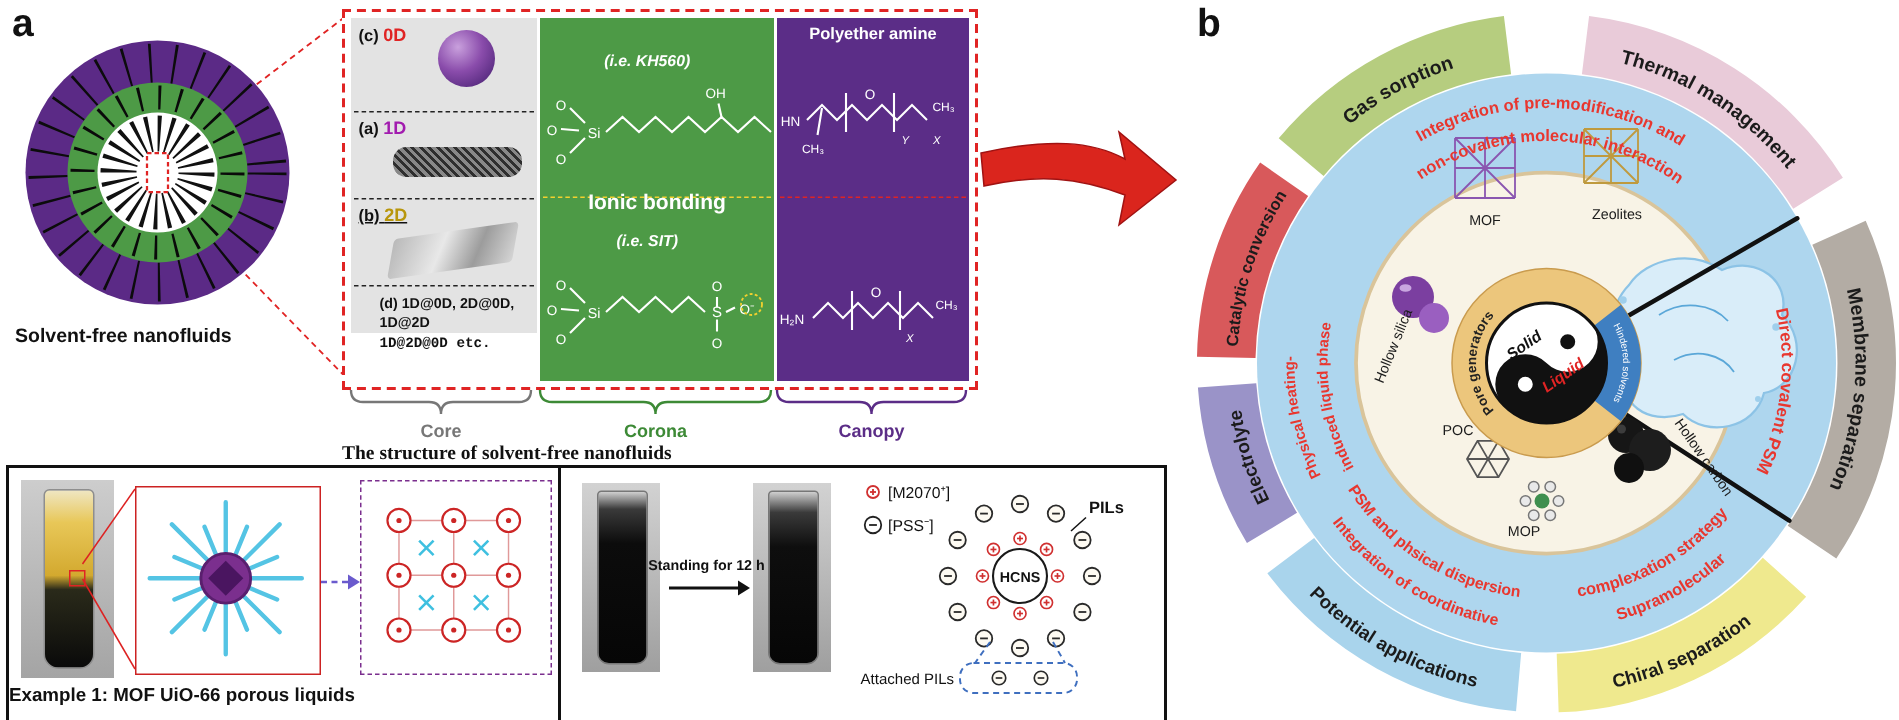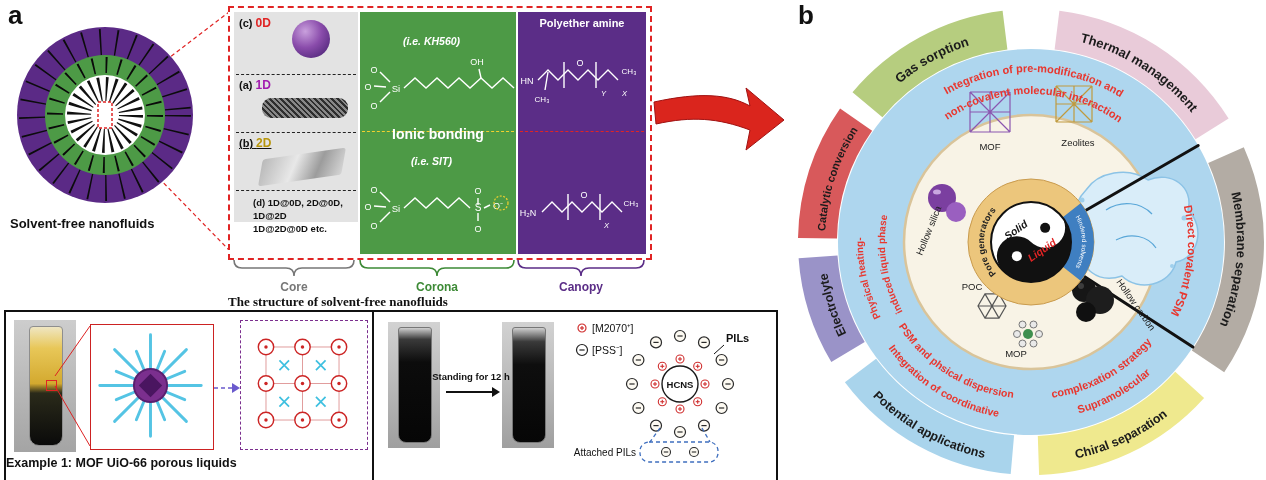--- a/index.html
+++ b/index.html
@@ -63,21 +63,21 @@
       <div class="rowtag" style="top:124px;text-decoration:underline;">
         <span>(b)</span>
         <span class="dim-olive">2D</span>
       </div>
       <div class="abs" style="left:26px;top:142px;width:84px;height:26px;border-radius:3px;transform:rotate(-8deg) skewX(-18deg);background:linear-gradient(105deg,#b9b9b9,#e8e8e8 40%,#9c9c9c 70%,#d5d5d5);"></div>
       <div class="sep" style="top:178px;"></div>
       <div class="abs" style="left:5px;top:184px;font-size:9.5px;font-weight:700;line-height:13px;margin-left:14px;">
         <span>(d)</span>
         <span>1D@0D, 2D@0D,</span><br>
         <span>1D@2D</span><br>
-        <span style="font-style:italic;font-style:normal;">1D@2D@0D etc.</span>
+        <span style="font-style:italic;font-style:normal;font-family:Liberation Mono, monospace;">1D@2D@0D etc.</span>
       </div>
     </div>
 
     <div class="abs" style="left:130px;top:4px;width:156px;height:242px;background:#4d9a46;">
       <div class="colsub" style="top:23px;font-weight:700;">(i.e.  KH560)</div>
       <div class="abs" style="left:2px;right:2px;top:119px;border-top:1.6px dashed #f2d12e;"></div>
       <div class="coltitle" style="top:114px;">Ionic bonding</div>
       <div class="colsub" style="top:143px;font-weight:700;">(i.e.  SIT)</div>
       <svg class="abs" style="left:0;top:0;" width="156" height="242" viewBox="0 0 156 242">
         <g stroke="#fff" stroke-width="1.4" fill="none">

